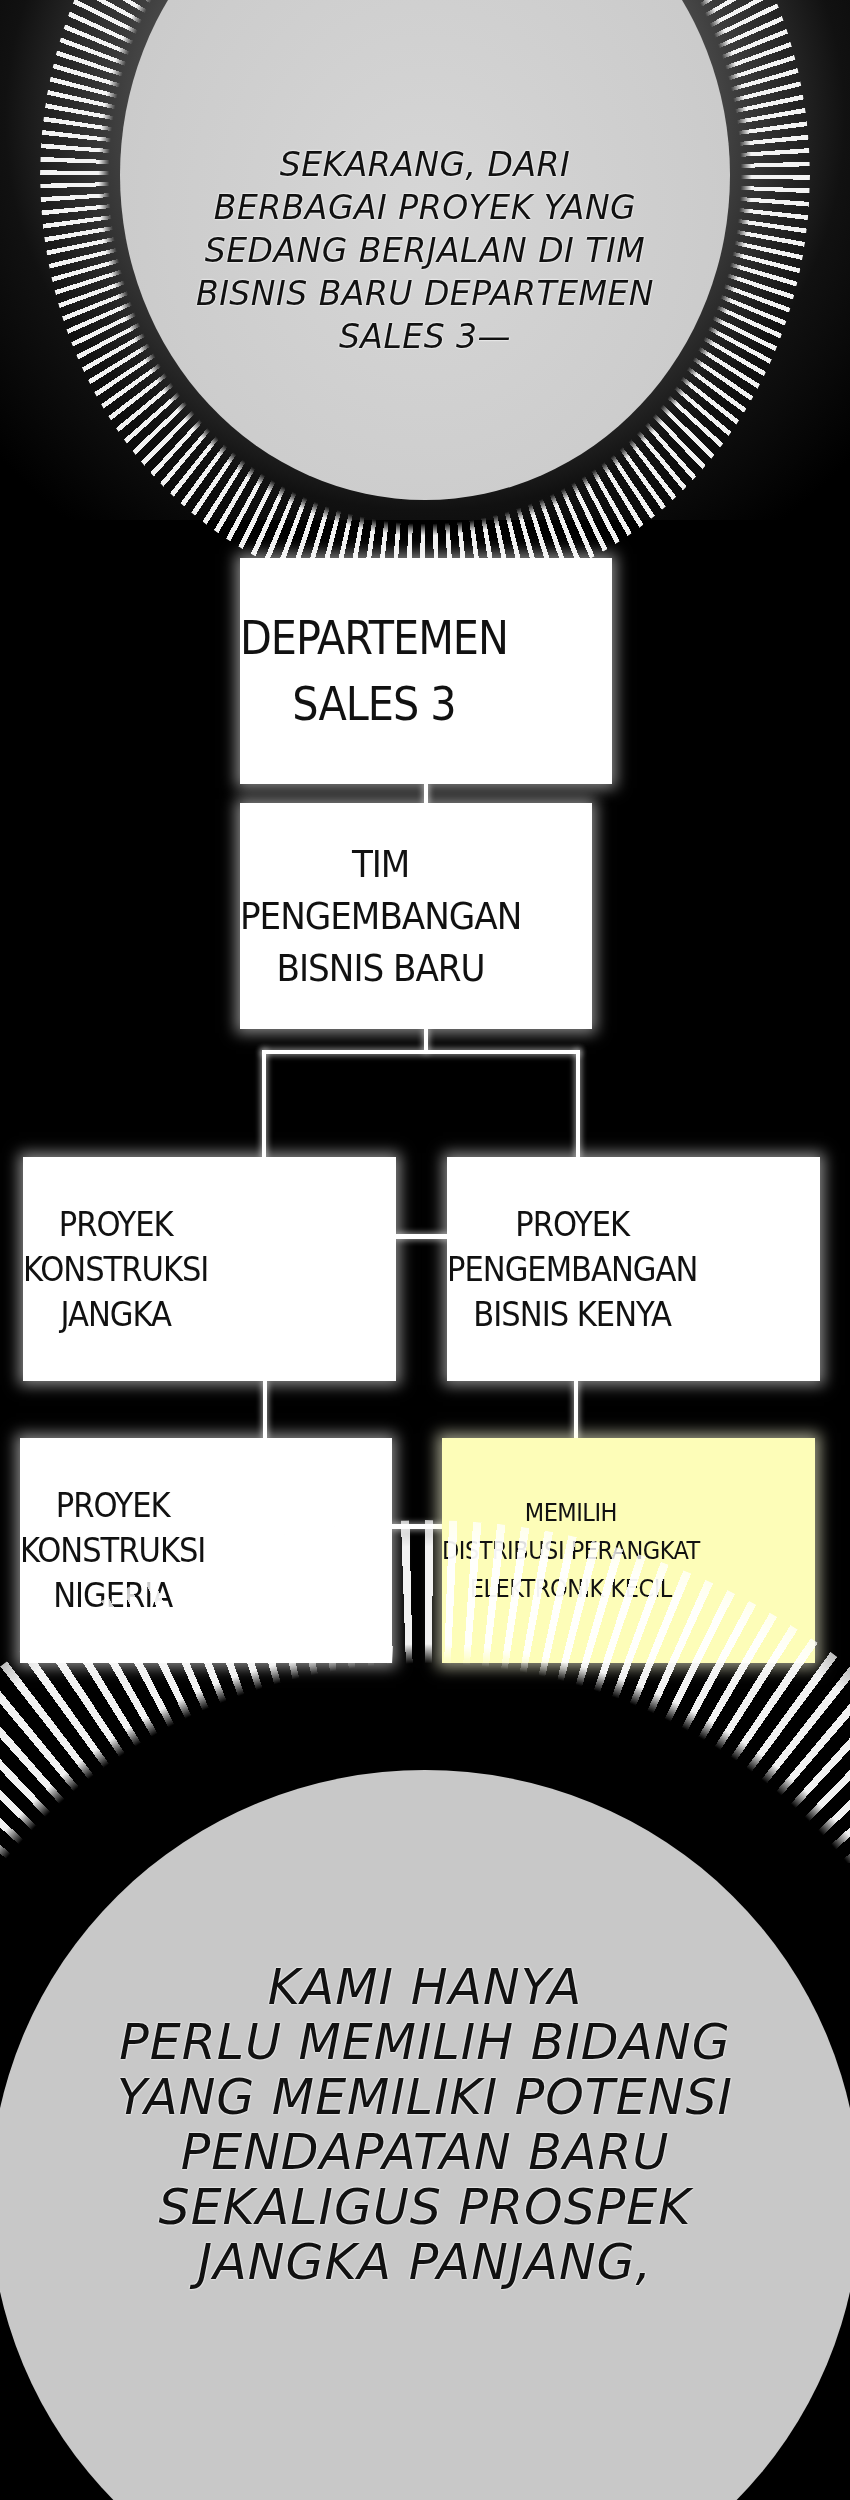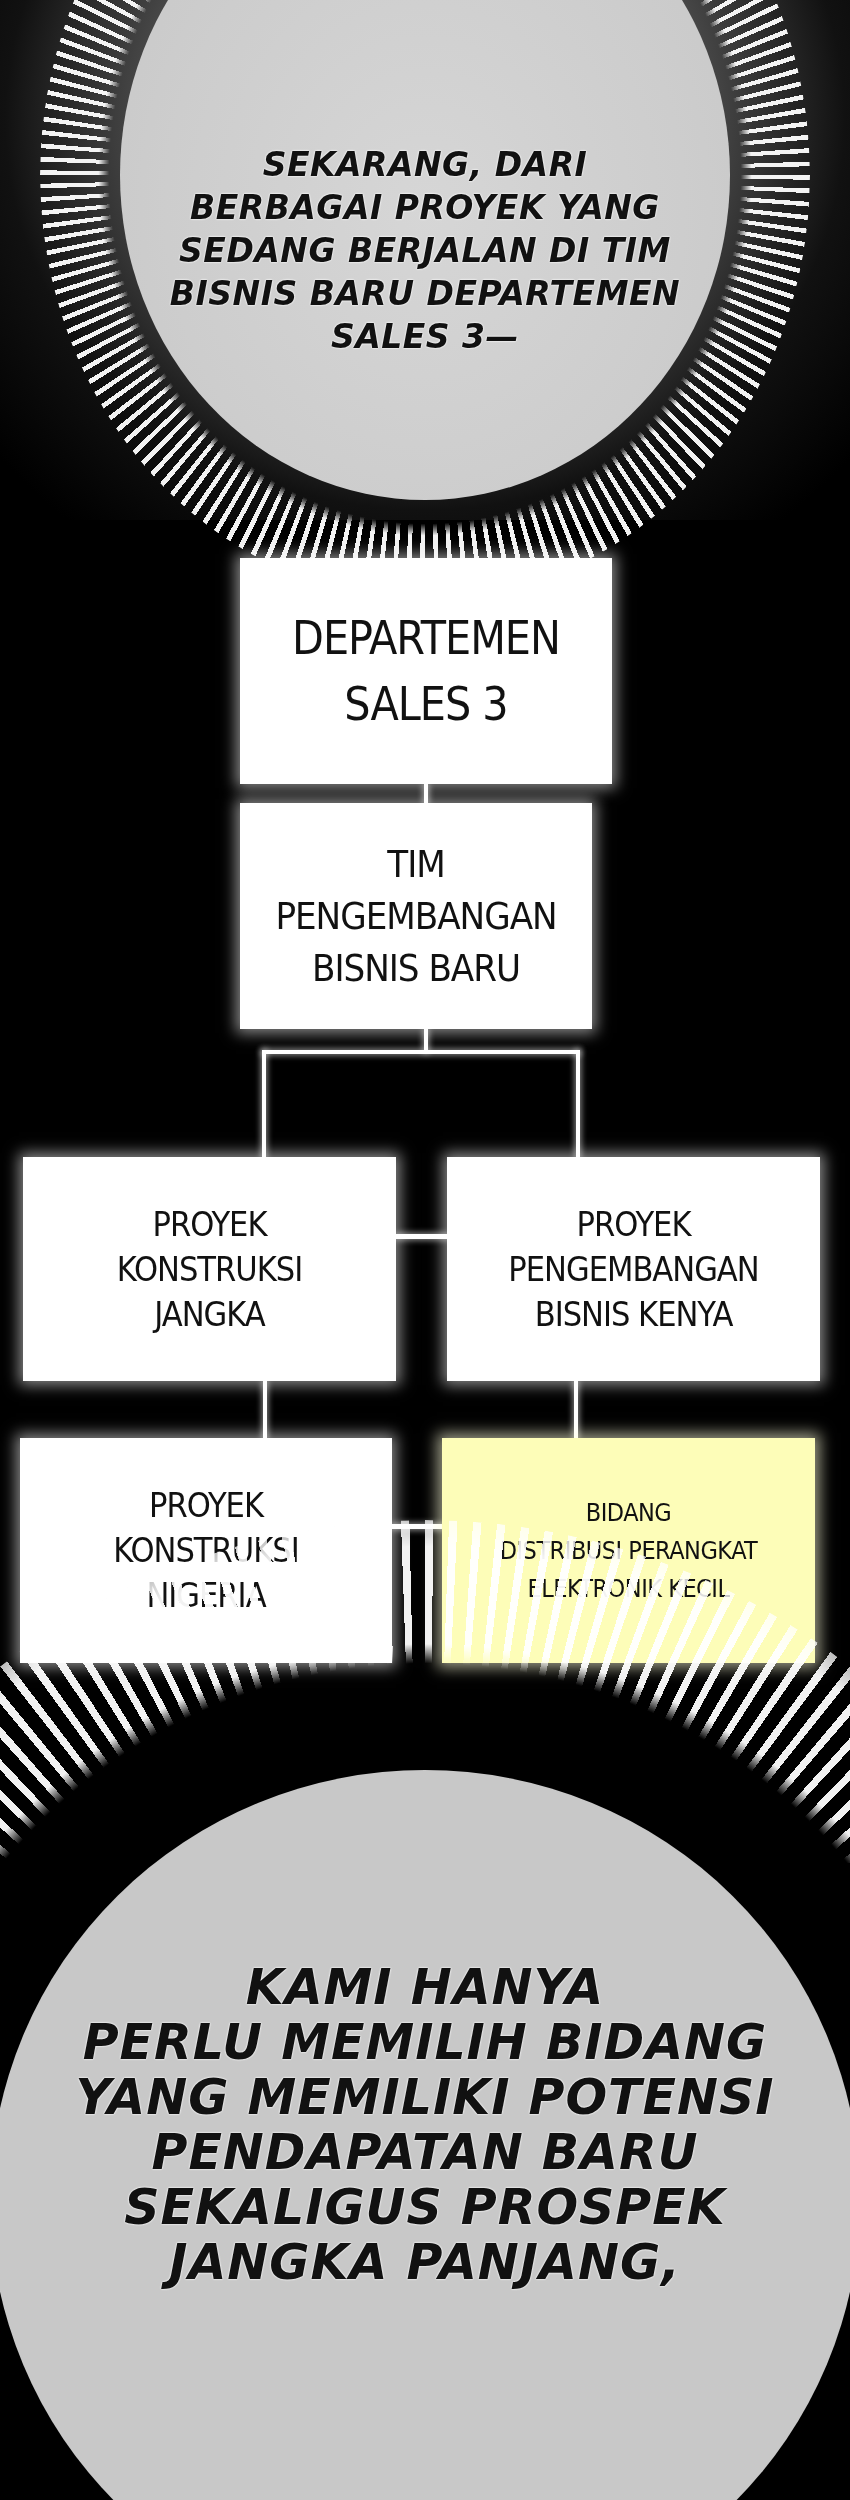--- a/index.html
+++ b/index.html
@@ -11,28 +11,28 @@
             background: repeating-conic-gradient(from 0deg, rgba(255,255,255,0.95) 0deg 0.7deg, rgba(0,0,0,0) 0.7deg 2deg); }
   .spikes-mask-top { -webkit-mask: radial-gradient(ellipse at center, transparent 58%, #000 60%, #000 72%, transparent 100%);
                      mask: radial-gradient(ellipse at center, transparent 58%, #000 60%, #000 72%, transparent 100%); }
   .spikes-mask-bot { -webkit-mask: radial-gradient(circle at center, transparent 56%, #000 58%, #000 68%, transparent 80%);
                      mask: radial-gradient(circle at center, transparent 56%, #000 58%, #000 68%, transparent 80%); }
   .bubble { position:absolute; border-radius:50%; background:#cfcfcf;
             display:flex; align-items:center; justify-content:center; text-align:center; }
   .bubble-top { left:120px; top:-150px; width:610px; height:650px;
                 background: radial-gradient(ellipse at 50% 55%, #d6d6d6 0%, #cdcdcd 60%, #c6c6c6 100%); }
   .bubble-bot { left:-10px; top:1770px; width:870px; height:860px; background:#c8c8c8; }
-  .bubble-text { font-family:"DejaVu Sans", sans-serif; font-weight:bold; font-style:italic; color:#111;
+  .bubble-text { font-family:"DejaVu Sans", sans-serif; font-weight:normal; font-style:italic; color:#111;
                  letter-spacing:0.5px; text-transform:uppercase;
                  text-shadow: 0 0 2px #fff, 0 0 2px #fff; }
   .bubble-top .bubble-text { font-size:33px; line-height:43px; margin-top:150px; }
   .bubble-bot .bubble-text { font-size:49px; line-height:55px; margin-top:-150px; letter-spacing:1px; }
   .line { display:block; white-space:nowrap; }
 
-  .box { position:absolute; background:#fff; display:flex; align-items:center; justify-content:center;
+  .box { position:absolute; background:#fff; display:flex; align-items:center; 
          text-align:center; box-shadow: 0 0 14px 4px rgba(255,255,255,0.55);
          font-family:"DejaVu Sans Condensed","DejaVu Sans", sans-serif; color:#111; }
   .box .box-text { font-size:38px; line-height:52px; letter-spacing:-1px; }
   .box.small .box-text { font-size:34px; line-height:45px; }
   .box.hl { background:#fdfdb8; box-shadow: 0 0 14px 5px rgba(255,255,220,0.6); }
   .box.hl .box-text { font-size:25px; line-height:38px; letter-spacing:-0.5px; }
 
   .conn { position:absolute; background:#fff; box-shadow:0 0 6px 1px rgba(255,255,255,0.6); }
 </style>
 </head>
@@ -99,21 +99,21 @@
       <span class="line">PROYEK</span>
       <span class="line">KONSTRUKSI</span>
       <span class="line">NIGERIA</span>
     </div>
   </div>
 
   <div class="conn" style="left:392px; top:1524px; width:52px; height:5px;"></div>
 
   <div class="box hl" style="left:442px; top:1438px; width:373px; height:225px;">
     <div class="box-text">
-      <span class="line">BIDANG</span>
+      <span class="line">MEMILIH</span>
       <span class="line">DISTRIBUSI PERANGKAT</span>
       <span class="line">ELEKTRONIK KECIL</span>
     </div>
   </div>
 </div>
 
 <div class="spikes spikes-mask-bot" style="left:-265px; top:1520px; width:1380px; height:1380px;"></div>
 <div class="bubble bubble-bot">
   <div class="bubble-text">
     <span class="line">KAMI HANYA</span>

